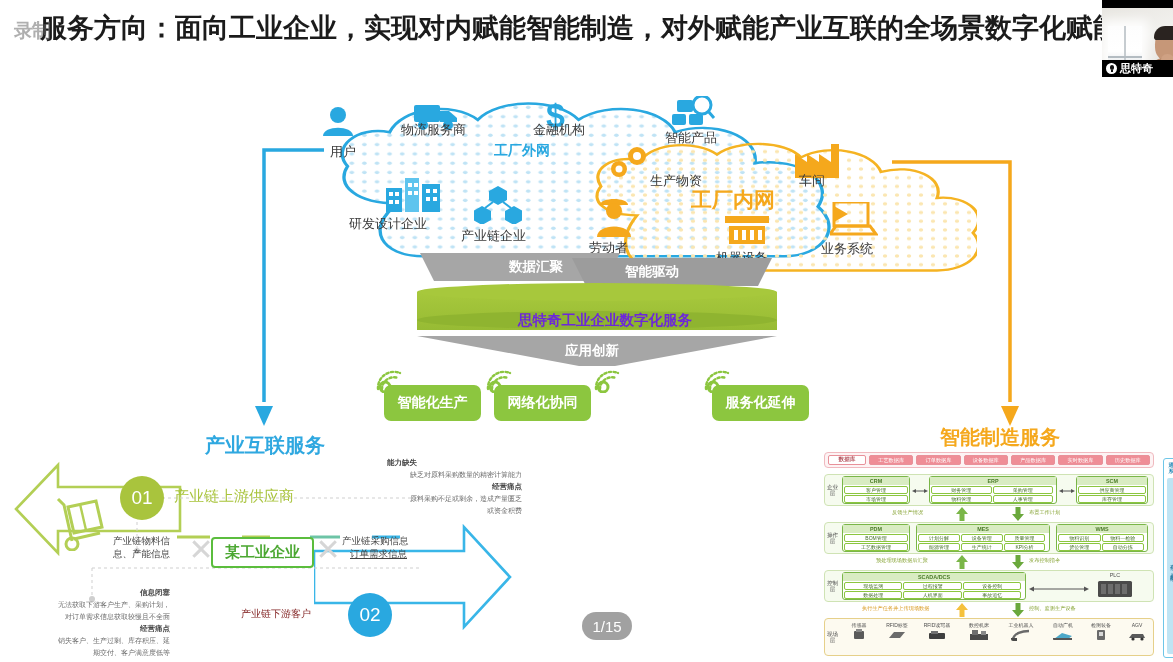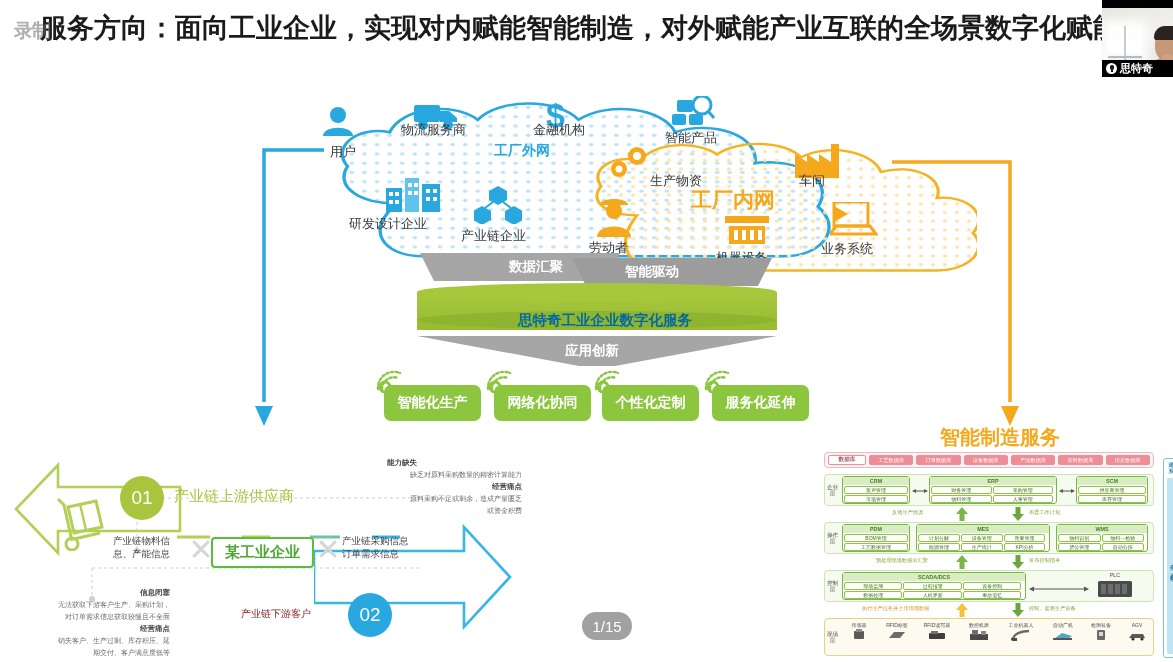--- a/index.html
+++ b/index.html
@@ -92,21 +92,21 @@
   }
   #platform .body{
     position:absolute;left:0;top:9px;width:360px;height:38px;
     background:linear-gradient(180deg,#a7c83c 0%,#97bb34 100%);
   }
   #platform .bot{
     position:absolute;left:0;top:28px;width:360px;height:18px;border-radius:50%;
     background:#8fb430;
   }
   #platform .ln1{position:absolute;left:0;top:8px;width:360px;text-align:center;color:#ffffff;font-size:13px;font-weight:700;z-index:3;}
-  #platform .ln2{position:absolute;left:0;top:28px;width:376px;text-align:center;color:#0369a1;font-size:14.5px;font-weight:700;z-index:3;}
+  #platform .ln2{position:absolute;left:0;top:28px;width:376px;text-align:center;color:#6d28d9;font-size:14.5px;font-weight:700;z-index:3;}
 
   
   .pill{
     position:absolute;height:36px;border-radius:7px;background:#8cc63f;
     display:flex;align-items:center;justify-content:center;
     color:#fff;font-size:14px;font-weight:700;white-space:nowrap;
   }
   .wifi{position:absolute;width:30px;height:26px;}
 
   
@@ -373,23 +373,20 @@
     <span>网络化协同</span>
   </div>
 
   <svg class="wifi" style="left:580px;top:367px;" viewBox="0 0 30 26">
     <g fill="none" stroke="#8cc63f" stroke-width="2.4" stroke-dasharray="2.2 2.4" stroke-linecap="round">
       <path d="M4,22 A16,16 0 0 1 26,6"></path>
         <path d="M8,22 A12,12 0 0 1 24,11"></path>
     </g>
     <circle cx="11" cy="20" r="5" fill="none" stroke="#8cc63f" stroke-width="3"></circle>
   </svg>
-  <div class="pill" style="left:590px;top:385px;width:97px;">
-    <span>个性化定制</span>
-  </div>
 
   <svg class="wifi" style="left:690px;top:367px;" viewBox="0 0 30 26">
     <g fill="none" stroke="#8cc63f" stroke-width="2.4" stroke-dasharray="2.2 2.4" stroke-linecap="round">
       <path d="M4,22 A16,16 0 0 1 26,6"></path>
         <path d="M8,22 A12,12 0 0 1 24,11"></path>
     </g>
     <circle cx="11" cy="20" r="5" fill="none" stroke="#8cc63f" stroke-width="3"></circle>
   </svg>
   <div class="pill" style="left:700px;top:385px;width:97px;">
     <span>服务化延伸</span>
@@ -397,20 +394,21 @@
 
   <svg class="connector" style="left:240px;top:140px;" width="80" height="290">
     <path d="M72,10 H12 V262" fill="none" stroke="#29a8e0" stroke-width="3.5"></path>
     <path d="M12,286 l-9,-20 h18 z" fill="#29a8e0"></path>
   </svg>
   <svg class="connector" style="left:880px;top:140px;" width="140" height="290">
     <path d="M0,22 H118 V262" fill="none" stroke="#f5a81c" stroke-width="3.5"></path>
     <path d="M118,286 l-9,-20 h18 z" fill="#f5a81c"></path>
   </svg>
 
+  <div id="heading-left">产业互联服务</div>
   <div id="heading-right">智能制造服务</div>
 
   <div id="sc">
 
     <svg style="position:absolute;left:0;top:6px;" width="170" height="120">
       <path d="M46,4 L4,48 L46,92 L46,70 H168 V26 H46 Z" fill="none" stroke="#b3cf55" stroke-width="2.6"></path>
     </svg>
 
     <svg style="position:absolute;left:302px;top:66px;" width="200" height="130">
       <path d="M0,30 H150 V6 L196,56 L150,106 V82 H0 Z" fill="none" stroke="#39b6e8" stroke-width="2.6"></path>
@@ -444,21 +442,21 @@
     <div class="sc-text" style="left:229px;top:152px;font-size:10px;color:#7f1d1d;">产业链下游客户</div>
 
     <div id="biz-box">某工业企业</div>
 
     <div class="blocker" style="left:176px;top:82px;">✕</div>
     <div class="blocker" style="left:303px;top:82px;">✕</div>
 
     <div class="sc-text" style="left:101px;top:80px;font-size:9.5px;color:#444;">产业链物料信</div>
     <div class="sc-text" style="left:101px;top:93px;font-size:9.5px;color:#444;">息、产能信息</div>
     <div class="sc-text" style="left:330px;top:80px;font-size:9.5px;color:#444;">产业链采购信息</div>
-    <div class="sc-text" style="left:330px;top:93px;font-size:9.5px;color:#444;">订单需求信息</div>
+    <div class="sc-text" style="left:338px;top:93px;font-size:9.5px;color:#444;text-decoration:underline;">订单需求信息</div>
 
     <div class="sc-small" style="left:375px;top:2px;width:135px;text-align:left;">
       <b>能力缺失</b>
     </div>
     <div class="sc-small" style="left:365px;top:14px;width:145px;text-align:right;">缺乏对原料采购数量的精密计算能力</div>
     <div class="sc-small" style="left:375px;top:26px;width:135px;text-align:right;">
       <b>经营痛点</b>
     </div>
     <div class="sc-small" style="left:365px;top:38px;width:145px;text-align:right;">原料采购不足或剩余，造成产量匮乏</div>
     <div class="sc-small" style="left:365px;top:50px;width:145px;text-align:right;">或资金积费</div>

